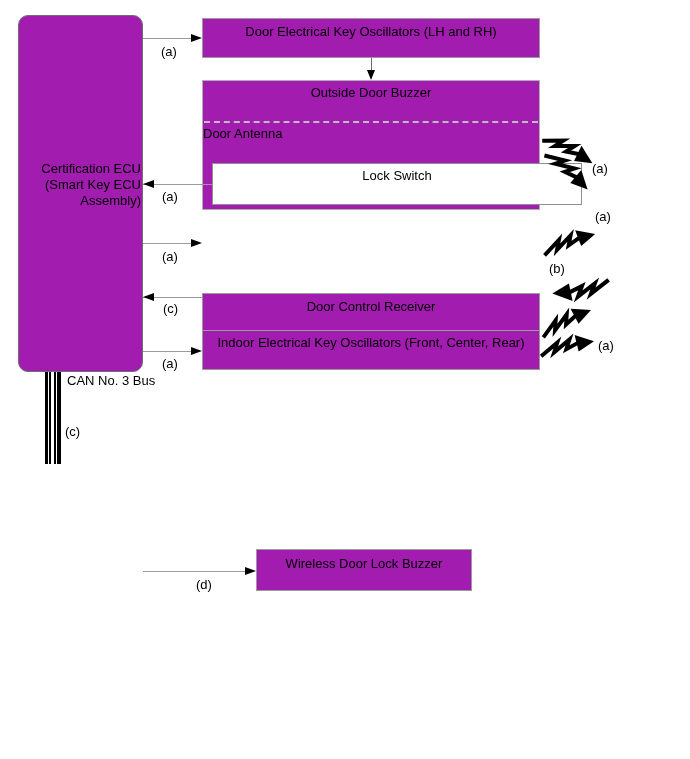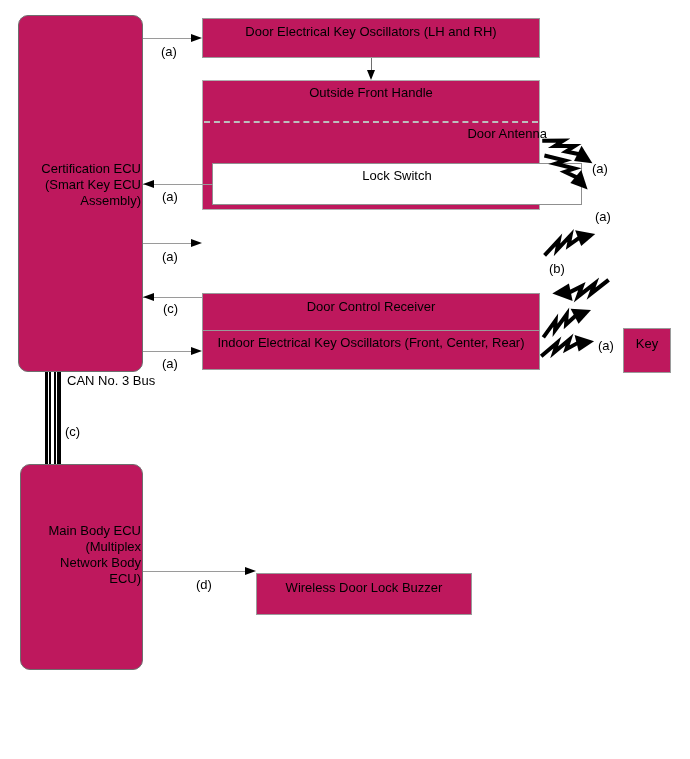--- a/index.html
+++ b/index.html
@@ -2,21 +2,21 @@
 <html><head>
 <meta charset="utf-8">
 <style>
   html,body{margin:0;padding:0;background:#fff;}
   .canvas{
     position:relative;width:690px;height:759px;background:#ffffff;
     font-family:"Liberation Sans","DejaVu Sans",sans-serif;
     font-size:13px;color:#000;overflow:hidden;
   }
   .box{
-    position:absolute;background:#be185d;border:1px solid #9a9a9a;
+    position:absolute;background:#a21caf;border:1px solid #9a9a9a;
     box-sizing:border-box;text-align:center;
   }
   .rbox{border-radius:10px;border:1px solid #6e6e6e;}
   .btitle{display:block;padding-top:5px;}
   .mlabel{position:absolute;text-align:right;white-space:pre-line;line-height:16px;}
   .hline{position:absolute;height:1px;background:#9a9a9a;}
   .vline{position:absolute;width:1px;background:#6e6e6e;}
   .lbl{position:absolute;color:#000;}
   .arrR{position:absolute;width:0;height:0;border-top:4.5px solid transparent;border-bottom:4.5px solid transparent;border-left:11px solid #000;}
   .arrL{position:absolute;width:0;height:0;border-top:4.5px solid transparent;border-bottom:4.5px solid transparent;border-right:11px solid #000;}
@@ -50,49 +50,40 @@
     <div class="mlabel" style="left:12px;top:145px;width:110px;">Certification ECU
 (Smart Key ECU
 Assembly)</div>
   </div>
 
   <div class="box" style="left:202px;top:18px;width:338px;height:40px;">
     <span class="btitle">Door Electrical Key Oscillators (LH and RH)</span>
   </div>
 
   <div class="box" style="left:202px;top:80px;width:338px;height:130px;border-color:#b0b0b0;">
-    <span class="btitle" style="padding-top:4px;">Outside Front Handle</span>
+    <span class="btitle" style="padding-top:4px;">Outside Door Buzzer</span>
     <div class="dash" style="top:40px;"></div>
-    <div class="lbl" style="left:8px;top:45px;width:100%;text-align:right;">Door Antenna</div>
+    <div class="lbl" style="left:0;top:45px;width:100%;text-align:left;">Door Antenna</div>
     <div class="inner-box" style="left:9px;top:82px;width:370px;height:42px;">
       <span class="btitle" style="padding-top:4px;">Lock Switch</span>
     </div>
   </div>
 
 
   <div class="box" style="left:202px;top:277px;width:338px;height:41px;margin-top:16px;">
     <span class="btitle">Door Control Receiver</span>
   </div>
 
   <div class="box" style="left:202px;top:330px;width:338px;height:40px;">
     <span class="btitle" style="padding-top:4px;">Indoor Electrical Key Oscillators (Front, Center, Rear)</span>
   </div>
 
-  <div class="box" style="left:623px;top:328px;width:48px;height:45px;">
-    <span class="btitle" style="padding-top:7px;">Key</span>
-  </div>
 
-  <div class="box rbox" style="left:20px;top:464px;width:123px;height:206px;">
-    <div class="mlabel" style="left:12px;top:58px;width:108px;">Main Body ECU
-(Multiplex
-Network Body
-ECU)</div>
-  </div>
 
-  <div class="box" style="left:256px;top:549px;width:216px;height:42px;margin-top:24px;">
+  <div class="box" style="left:256px;top:549px;width:216px;height:42px;">
     <span class="btitle" style="padding-top:6px;">Wireless Door Lock Buzzer</span>
   </div>
 
   <div class="hline" style="left:143px;top:38px;width:49px;"></div>
   <div class="arrR" style="left:191px;top:33.5px;"></div>
   <div class="lbl" style="left:161px;top:44px;">(a)</div>
 
   <div class="hline" style="left:143px;top:184px;width:70px;"></div>
   <div class="arrL" style="left:143px;top:179.5px;"></div>
   <div class="lbl" style="left:162px;top:189px;">(a)</div>

